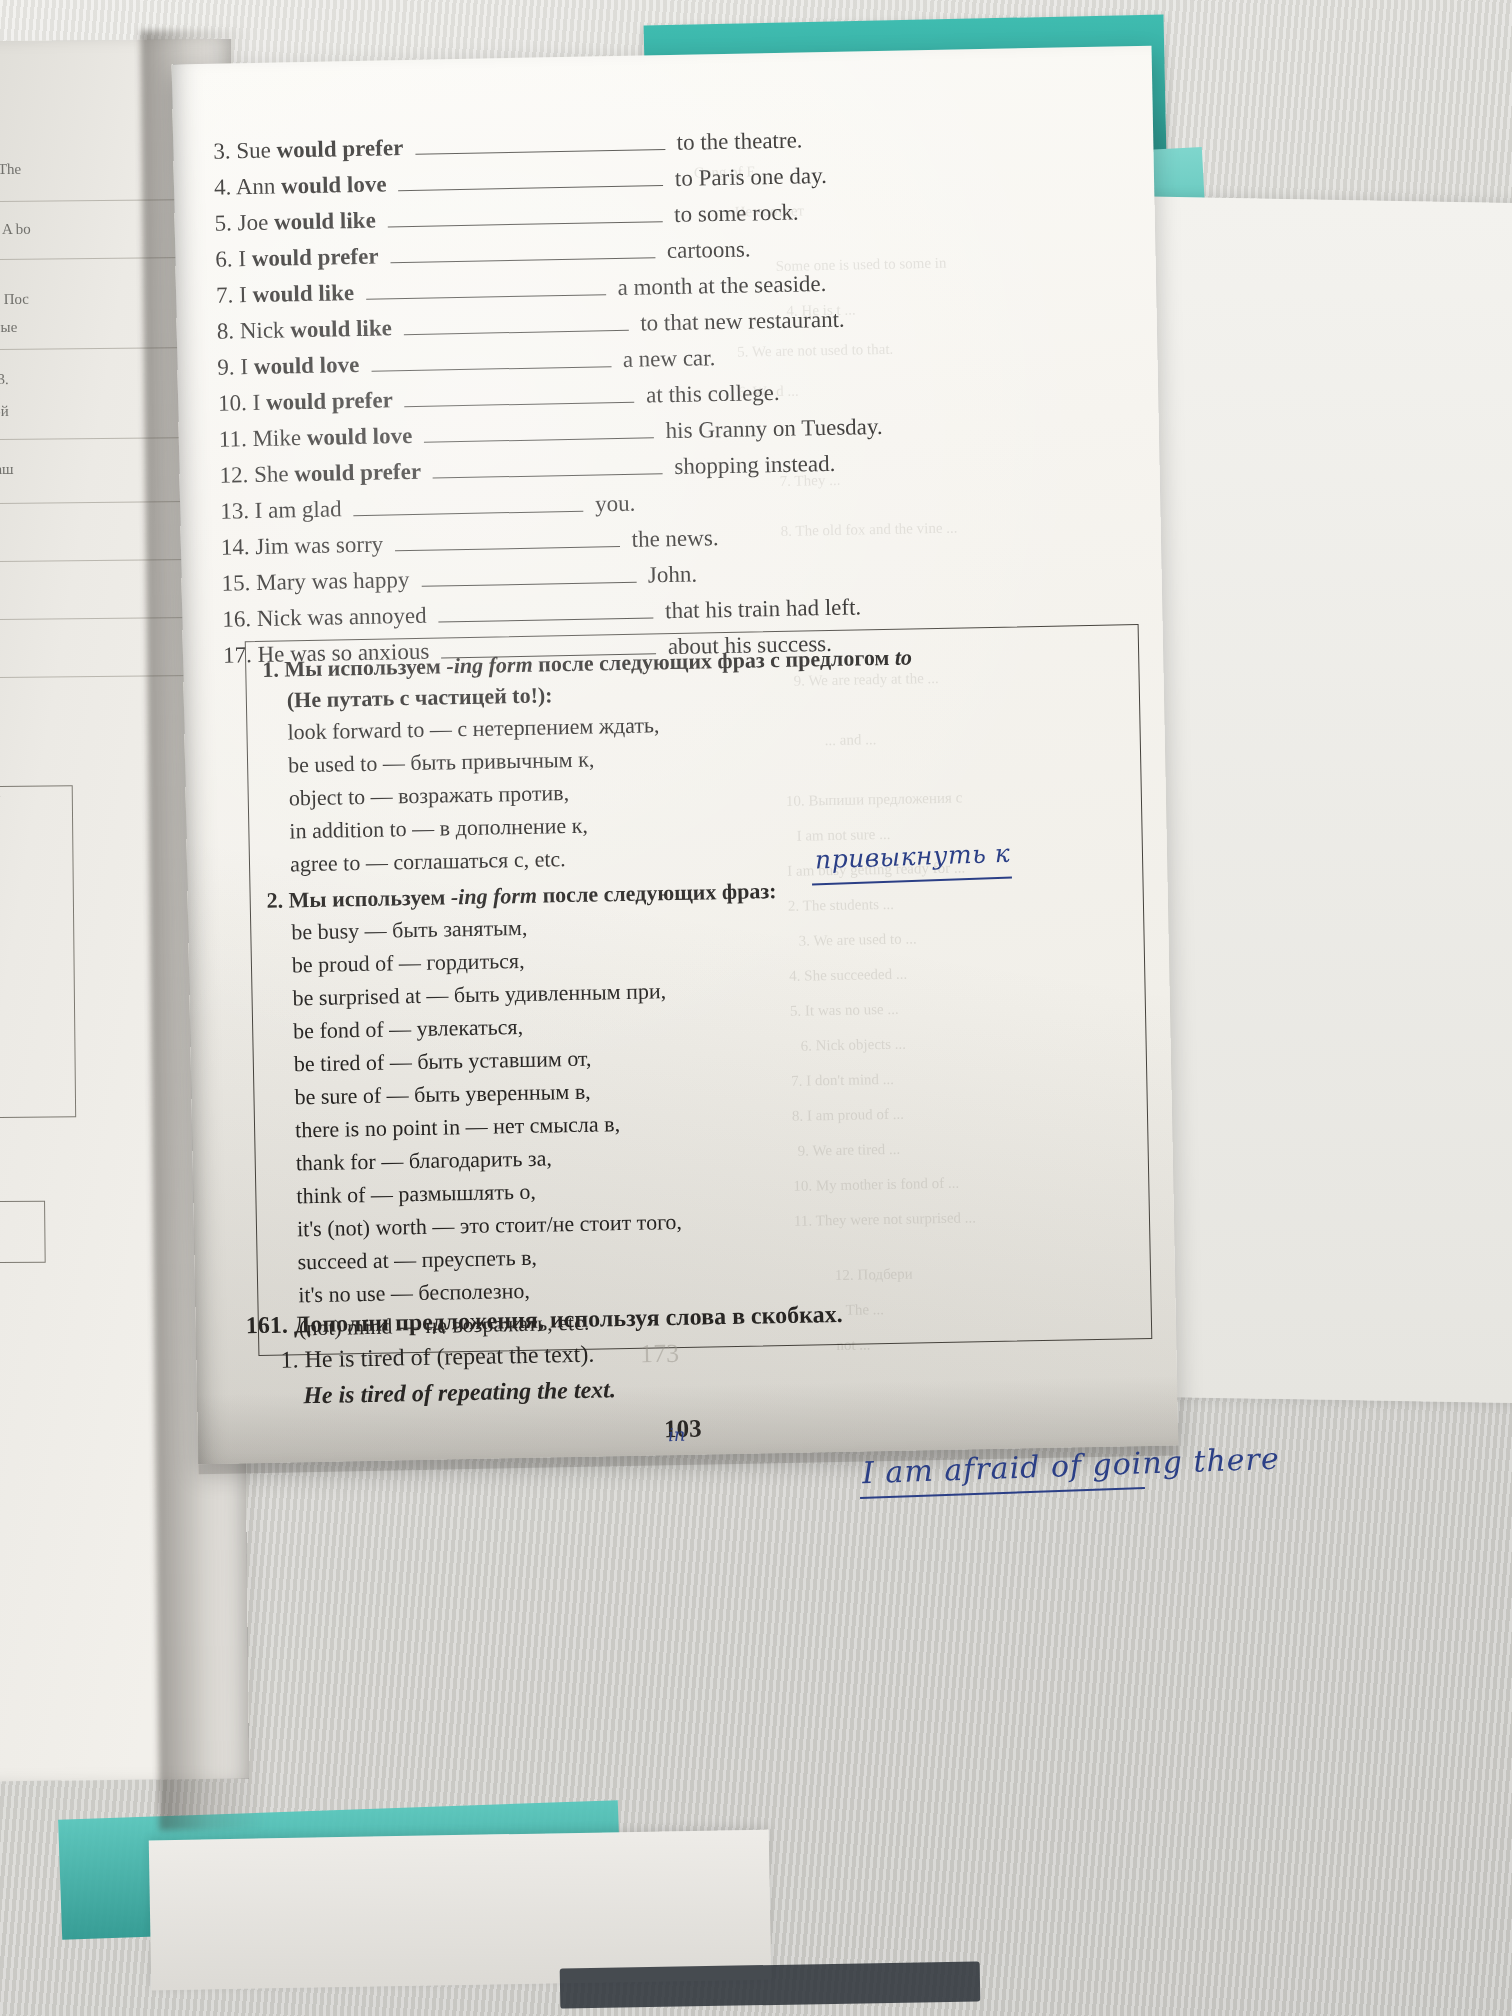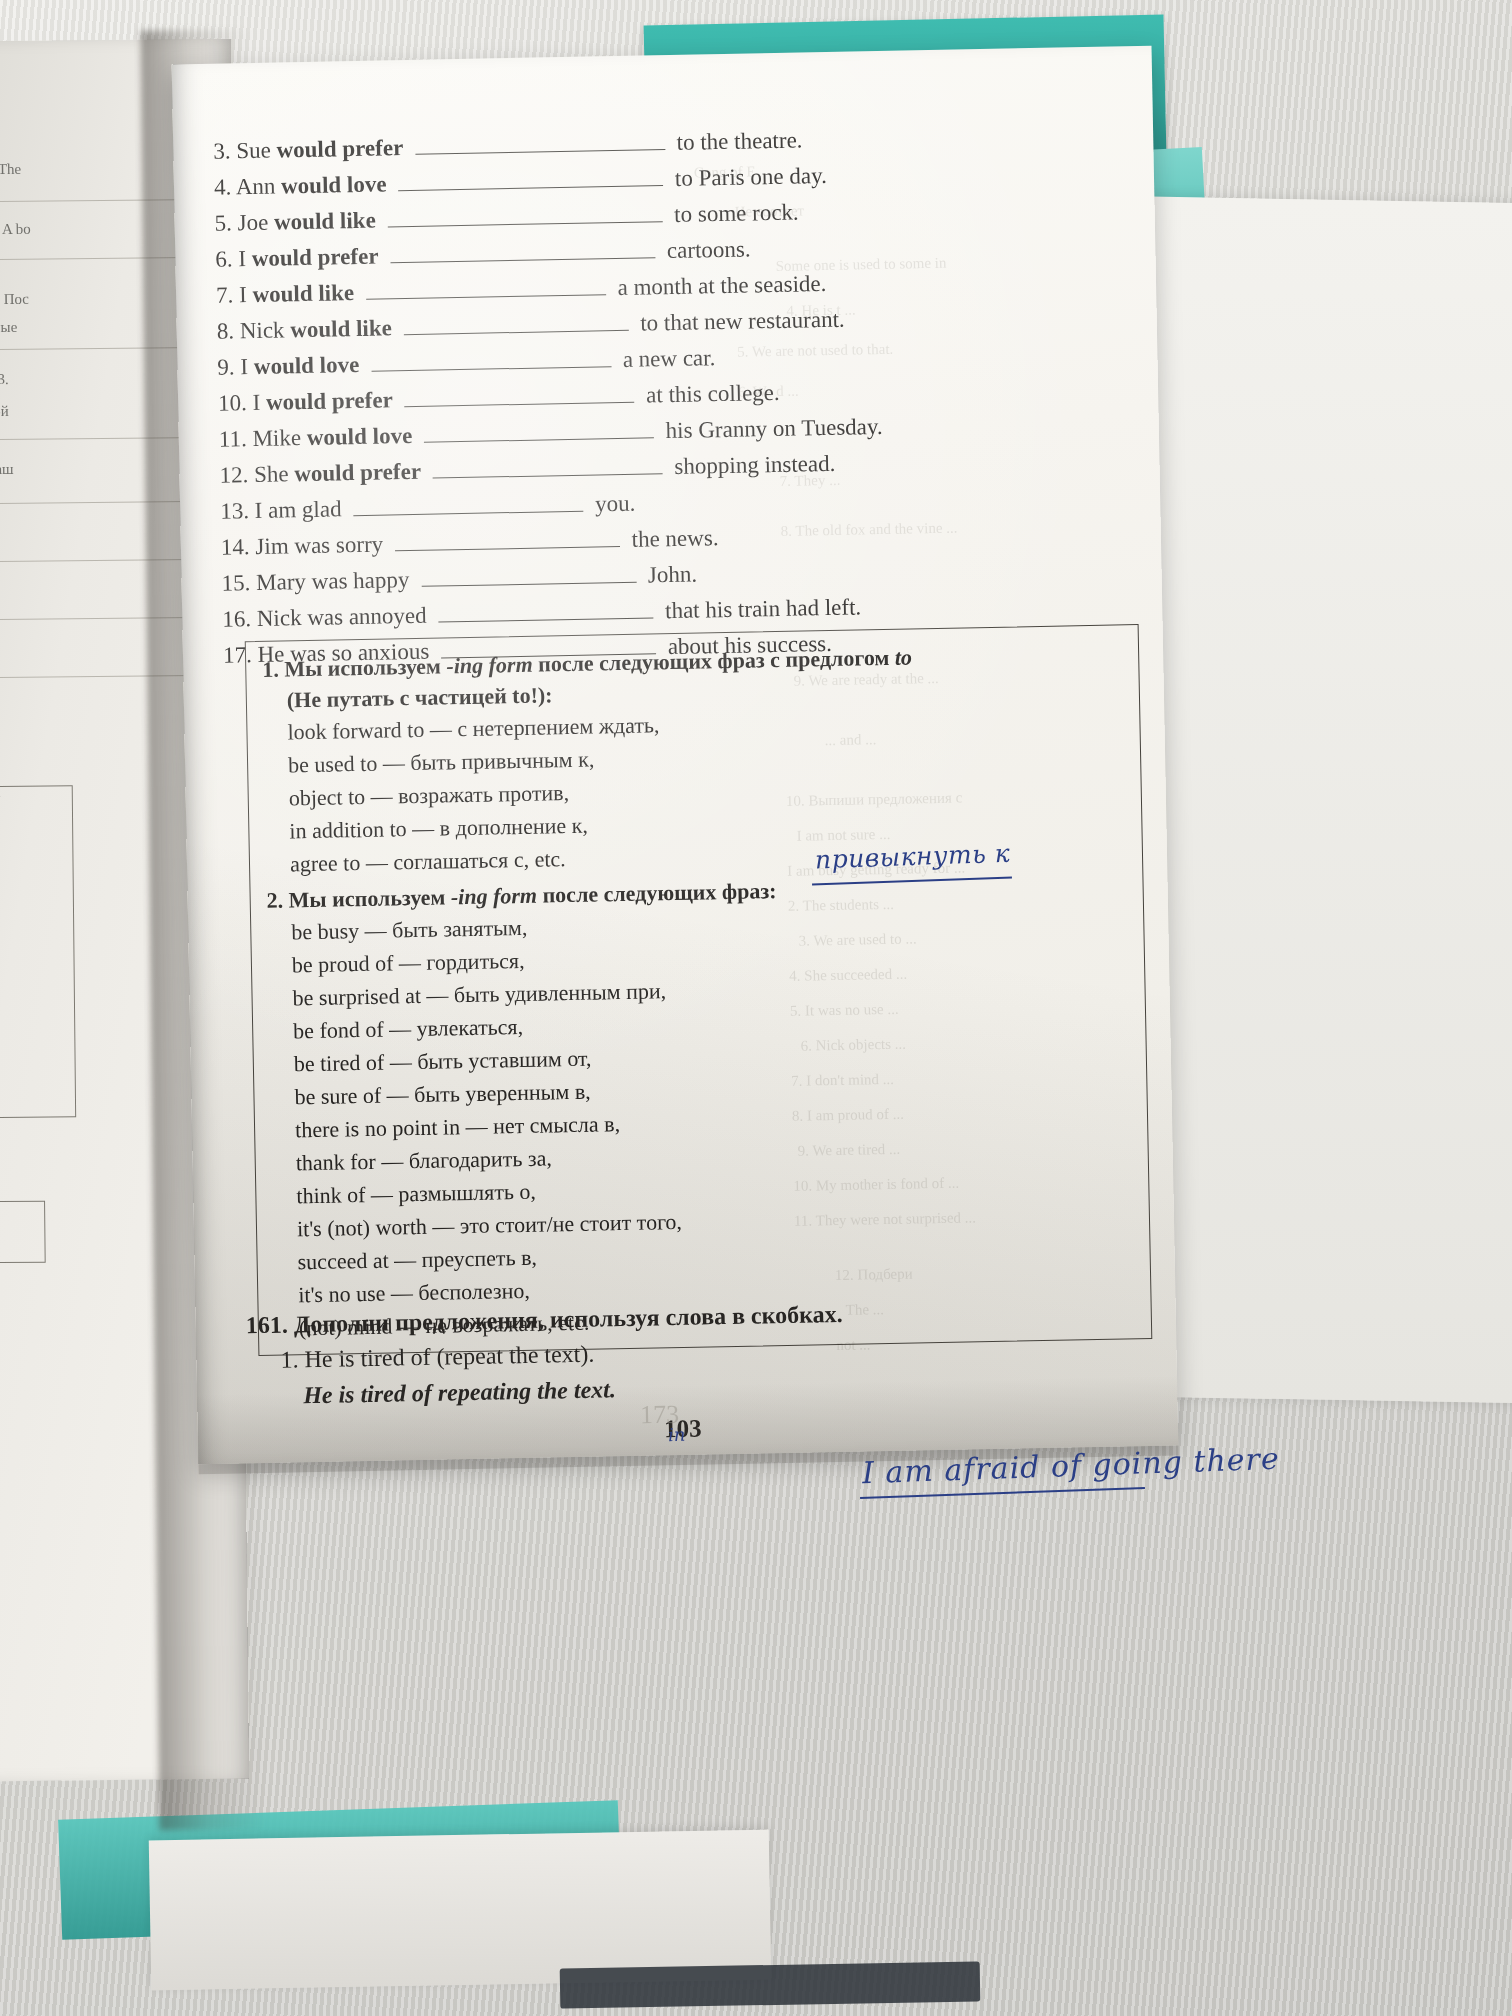--- a/index.html
+++ b/index.html
@@ -93,21 +93,21 @@
   .hand-underline{position:absolute;height:2px;background:#2b3f86;transform:rotate(-2deg);}
 
   
   .task{position:absolute;left:10px;top:1175px;width:900px;}
   .task-title{font-size:24px;font-weight:700;line-height:34px;}
   .task-item{font-size:24px;line-height:36px;padding-left:34px;}
   .task-answer{font-size:24px;line-height:36px;padding-left:56px;font-weight:700;font-style:italic;}
   .page-num{position:absolute;left:0;top:1290px;width:890px;text-align:center;
     font-size:25px;font-weight:700;}
 
-  .ghost-num{position:absolute;left:640px;top:1400px;font-size:26px;color:#9a968d;opacity:.5;
+  .ghost-num{position:absolute;left:640px;top:1339px;font-size:26px;color:#9a968d;opacity:.5;
     transform:rotate(-1deg);}
 </style>
 </head>
 <body>
 
 <div class="scene">
   <div class="bg-fabric"></div>
   <div class="teal-top"></div>
   <div class="teal-top2"></div>
   <div class="white-right"></div>

